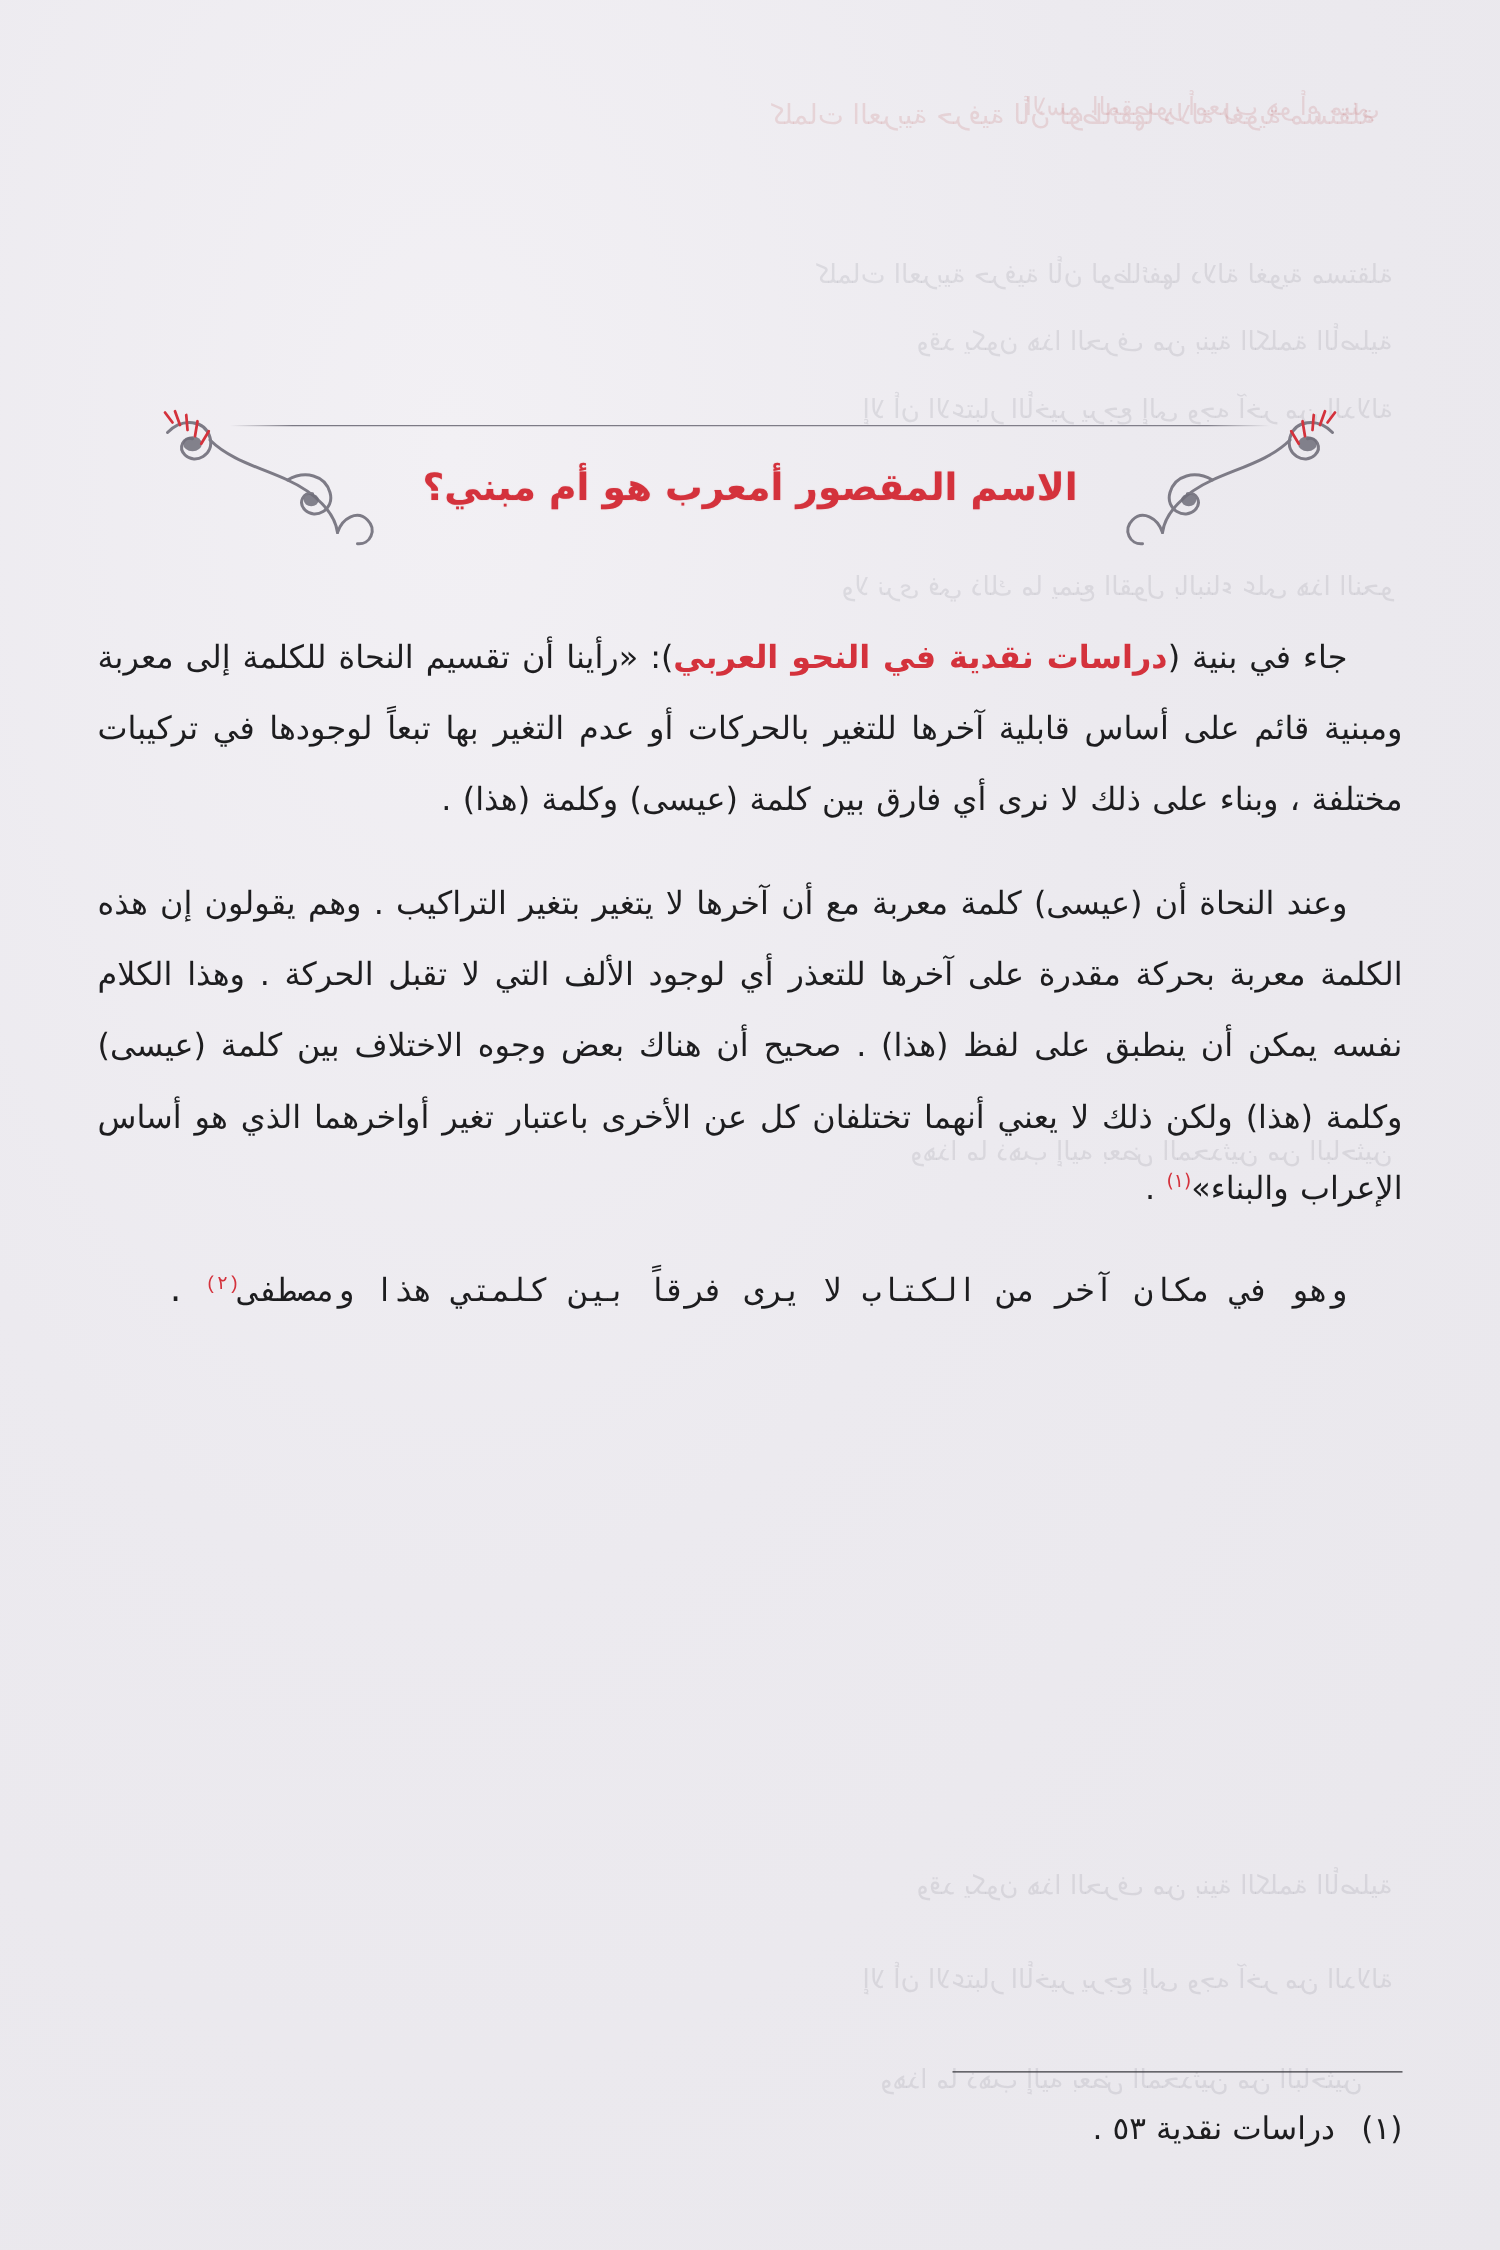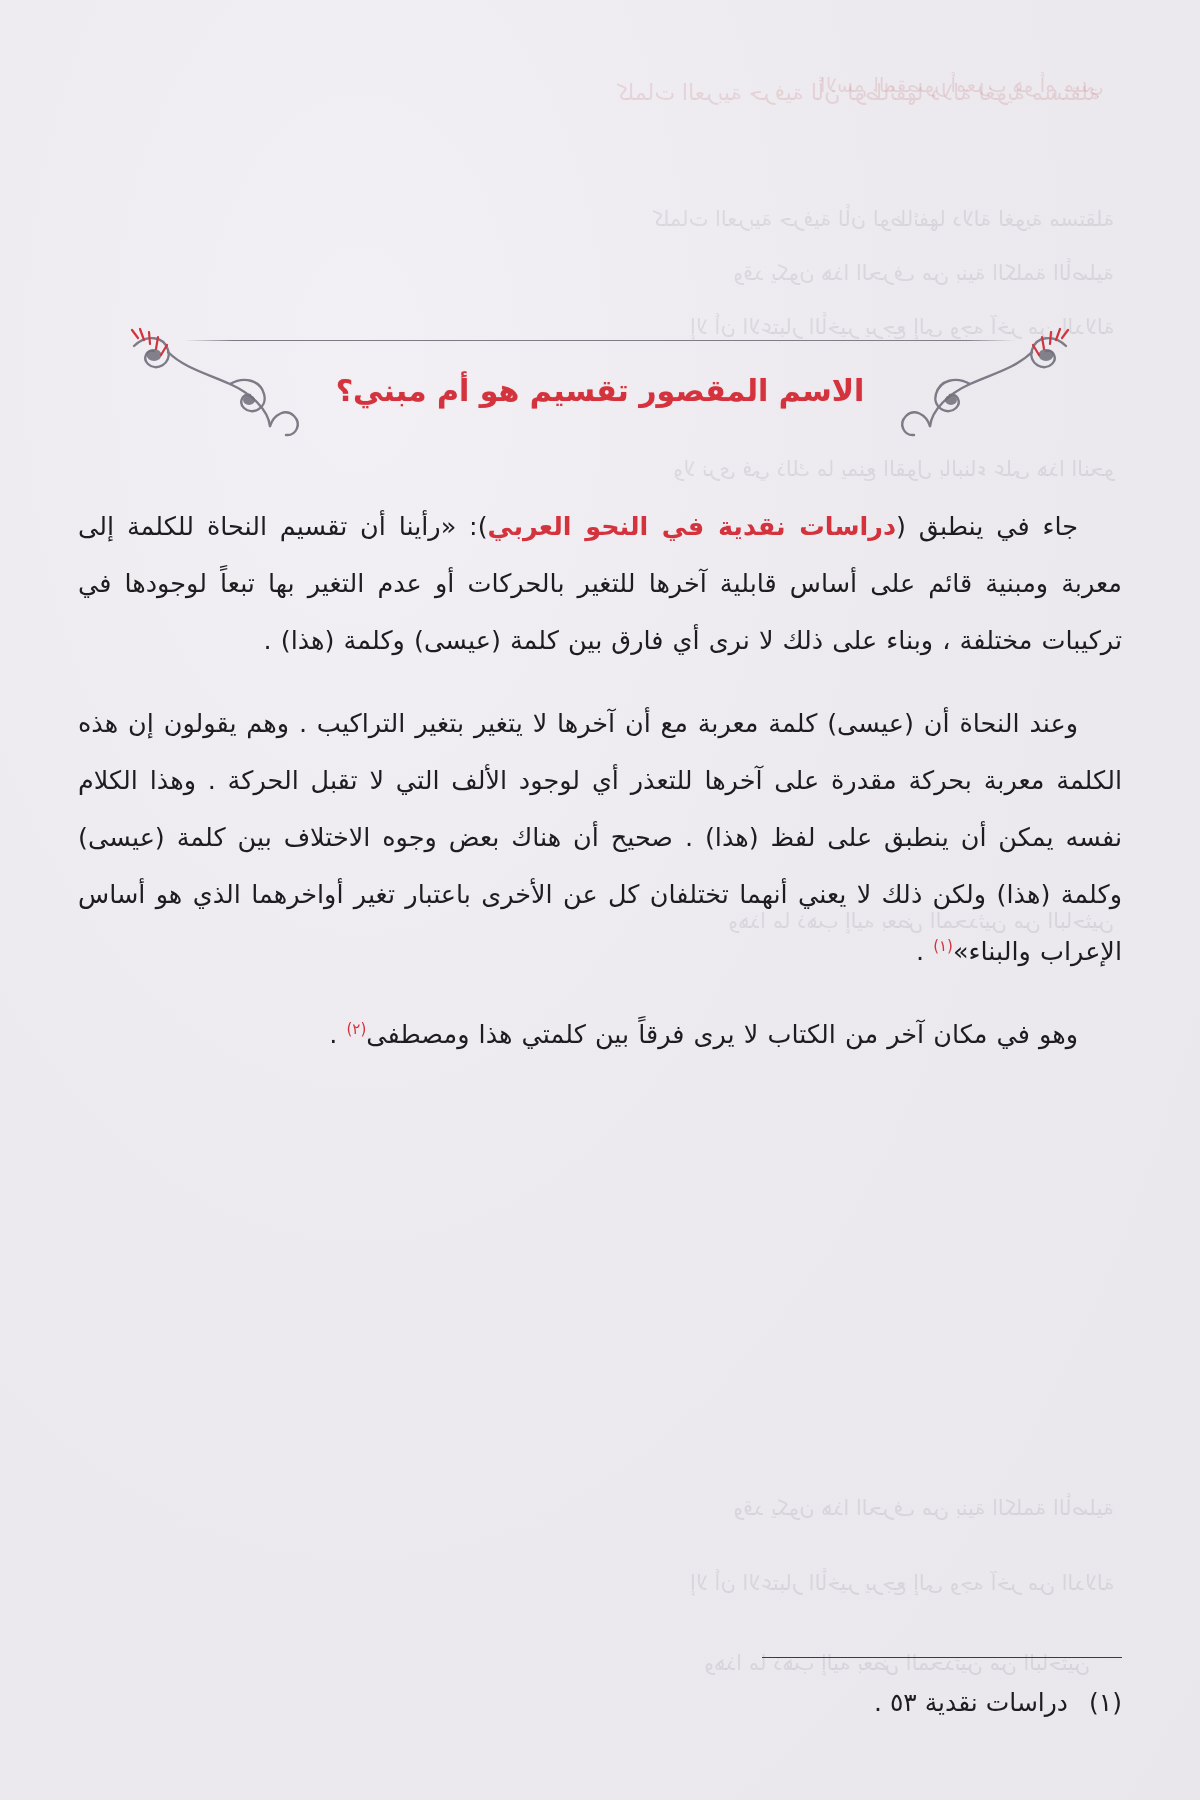--- a/index.html
+++ b/index.html
@@ -104,21 +104,21 @@
     margin: 0 0 26px 0;
     font-size: 25.5px;
     line-height: 57px;
     color: #1d1d1f;
     text-align: justify;
     text-align-last: right;
     text-indent: 44px;
     font-family: "DejaVu Sans", "Liberation Sans", sans-serif;
     word-spacing: 1px;
   }
-  p.para.tight { margin-bottom: 8px; }
+  p.para.tight { margin-bottom: 8px; font-family: Liberation Mono, monospace; }
 
   .redtitle {
     color: #d4323c;
     font-weight: bold;
   }
 
   sup.fn {
     color: #d4323c;
     font-size: 15px;
     vertical-align: super;
@@ -213,28 +213,28 @@
         <g stroke="#d4323c" stroke-width="2.2" stroke-linecap="round">
           <path d="M166 16 L172 8"></path>
           <path d="M160 18 L164 7"></path>
           <path d="M154 22 L155 10"></path>
           <path d="M148 27 L146 15"></path>
           <path d="M143 33 L137 23"></path>
         </g>
       </svg>
     </span>
 
-    <h1 id="title-text">الاسم المقصور تقسيم هو أم مبني؟</h1>
+    <h1 id="title-text">الاسم المقصور أمعرب هو أم مبني؟</h1>
   </div>
 
   <div id="content">
 
 
     <p class="para">
-      <span>جاء في ينطبق (</span><span class="redtitle">دراسات نقدية في النحو العربي</span><span>): «رأينا أن تقسيم النحاة للكلمة إلى معربة ومبنية قائم على أساس قابلية آخرها للتغير بالحركات أو عدم التغير بها تبعاً لوجودها في تركيبات مختلفة ، وبناء على ذلك لا نرى أي فارق بين كلمة (عيسى) وكلمة (هذا) .</span>
+      <span>جاء في بنية (</span><span class="redtitle">دراسات نقدية في النحو العربي</span><span>): «رأينا أن تقسيم النحاة للكلمة إلى معربة ومبنية قائم على أساس قابلية آخرها للتغير بالحركات أو عدم التغير بها تبعاً لوجودها في تركيبات مختلفة ، وبناء على ذلك لا نرى أي فارق بين كلمة (عيسى) وكلمة (هذا) .</span>
     </p>
 
     <p class="para">
       <span>وعند النحاة أن (عيسى) كلمة معربة مع أن آخرها لا يتغير بتغير التراكيب . وهم يقولون إن هذه الكلمة معربة بحركة مقدرة على آخرها للتعذر أي لوجود الألف التي لا تقبل الحركة . وهذا الكلام نفسه يمكن أن ينطبق على لفظ (هذا) . صحيح أن هناك بعض وجوه الاختلاف بين كلمة (عيسى) وكلمة (هذا) ولكن ذلك لا يعني أنهما تختلفان كل عن الأخرى باعتبار تغير أواخرهما الذي هو أساس الإعراب والبناء»</span><sup class="fn">(١)</sup><span> .</span>
     </p>
 
     <p class="para tight">
       <span>وهو في مكان آخر من الكتاب لا يرى فرقاً بين كلمتي هذا ومصطفى</span><sup class="fn">(٢)</sup><span> .</span>
     </p>
 

